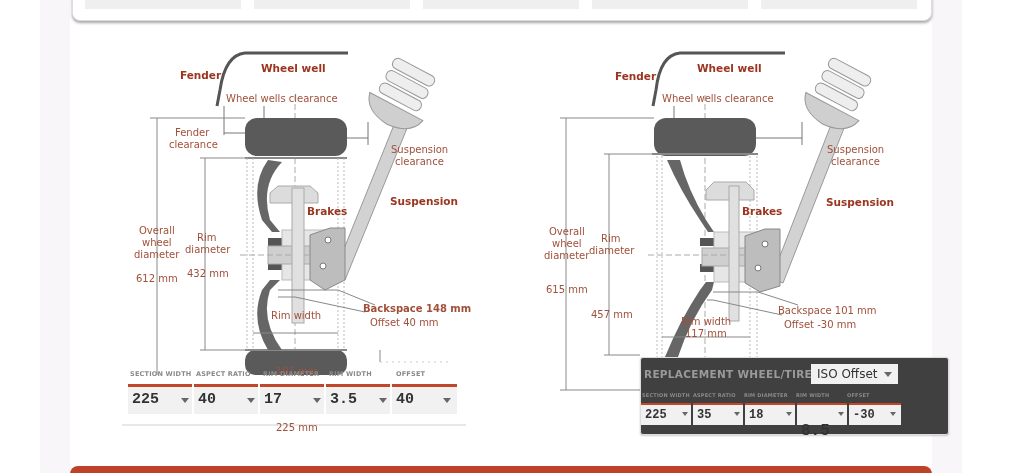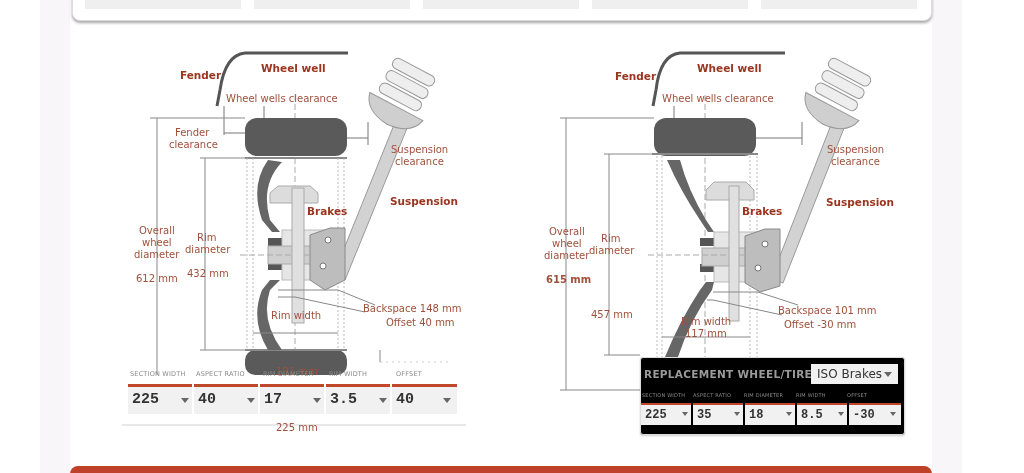--- a/index.html
+++ b/index.html
@@ -5,25 +5,25 @@
   * { box-sizing: border-box; margin: 0; padding: 0; }
   html, body { width: 1024px; height: 473px; overflow: hidden; background: #ffffff; font-family: "DejaVu Sans", sans-serif; }
   .page-bg { position: absolute; left: 40px; top: 0; width: 922px; height: 473px; background: #f8f6f9; }
   .content { position: absolute; left: 70px; top: 0; width: 862px; height: 473px; background: #ffffff; }
   .top-card { position: absolute; left: 72px; top: -10px; width: 860px; height: 31px; background: #fff; border-radius: 0 0 8px 8px; box-shadow: 0 2px 3px rgba(0,0,0,0.35); border: 1px solid #ddd; }
   .top-cell { position: absolute; top: 8px; height: 10px; background: #efefef; }
   .diagram { position: absolute; }
   .lbl { position: absolute; font-size: 10px; color: #a0503a; text-align: center; line-height: 12px; white-space: nowrap; }
   .lbl.bold { font-weight: bold; color: #9b3520; font-size: 10.5px; }
   .sel-row { position: absolute; display: flex; }
-  .sel-head { position: absolute; font-size: 6.5px; color: #8a8a8a; letter-spacing: 0.2px; white-space: nowrap; }
+  .sel-head { position: absolute; font-size: 6.5px; color: #8a8a8a; letter-spacing: 0.2px; white-space: nowrap; font-weight: bold; }
   .sel { position: relative; background: #f1f1f1; border-top: 3px solid #c0472a; margin-right: 2px; }
   .sel .val { position: absolute; left: 4px; font-weight: bold; color: #333; font-family: Liberation Mono, monospace; }
   .sel .arrow { position: absolute; width: 0; height: 0; border-left: 4px solid transparent; border-right: 4px solid transparent; border-top: 5px solid #666; }
-  .repl-panel { position: absolute; left: 640px; top: 357px; width: 265px; height: 78px; background: #000000; border: 1px solid #ddd; border-radius: 3px; box-shadow: 0 1px 2px rgba(0,0,0,0.2); }
+  .repl-panel { position: absolute; left: 640px; top: 357px; width: 309px; height: 78px; background: #404040; border: 1px solid #ddd; border-radius: 3px; box-shadow: 0 1px 2px rgba(0,0,0,0.2); }
   .repl-title { position: absolute; left: 3px; top: 10px; font-size: 10.5px; font-weight: bold; color: #9a9a9a; letter-spacing: 0.3px; }
   .iso { position: absolute; left: 170px; top: 6px; width: 87px; height: 20px; background: #f1f1f1; font-size: 12px; color: #333; padding-left: 6px; line-height: 20px; }
   .iso .arrow { position: absolute; right: 6px; top: 8px; width: 0; height: 0; border-left: 4px solid transparent; border-right: 4px solid transparent; border-top: 5px solid #666; }
   .bottom-bar { position: absolute; left: 70px; top: 466px; width: 862px; height: 20px; background: #c0412a; border-radius: 8px 8px 0 0; }
   .hr { position: absolute; height: 2px; background: #e8e8e8; }
 </style>
 </head>
 <body>
 
 <div class="page-bg"></div>
@@ -113,22 +113,22 @@
 <div class="lbl" style="left:395px;top:156px;">clearance</div>
 <div class="lbl bold" style="left:390px;top:195px;">Suspension</div>
 <div class="lbl bold" style="left:307px;top:205px;">Brakes</div>
 <div class="lbl" style="left:139px;top:225px;">Overall</div>
 <div class="lbl" style="left:142px;top:237px;">wheel</div>
 <div class="lbl" style="left:134px;top:249px;">diameter</div>
 <div class="lbl" style="left:136px;top:273px;">612 mm</div>
 <div class="lbl" style="left:197px;top:232px;">Rim</div>
 <div class="lbl" style="left:185px;top:244px;">diameter</div>
 <div class="lbl" style="left:187px;top:268px;text-align:right;">432 mm</div>
-<div class="lbl" style="left:363px;top:303px;">Backspace 148 mm</div>
-<div class="lbl" style="left:370px;top:317px;margin-left:16px;">Offset 40 mm</div>
+<div class="lbl" style="left:363px;top:303px;font-weight:bold;">Backspace 148 mm</div>
+<div class="lbl" style="left:370px;top:317px;">Offset 40 mm</div>
 <div class="lbl" style="left:271px;top:310px;">Rim width</div>
 <div class="lbl" style="left:276px;top:322px;margin-top:44px;">191 mm</div>
 
 <div class="sel-head" style="left:130px;top:370px;">SECTION WIDTH</div>
 <div class="sel-head" style="left:196px;top:370px;">ASPECT RATIO</div>
 <div class="sel-head" style="left:263px;top:370px;">RIM DIAMETER</div>
 <div class="sel-head" style="left:329px;top:370px;">RIM WIDTH</div>
 <div class="sel-head" style="left:396px;top:370px;">OFFSET</div>
 
 <div class="sel-row" style="left:128px;top:384px;">
@@ -203,33 +203,33 @@
 <div class="lbl bold" style="left:615px;top:70px;">Fender</div>
 <div class="lbl bold" style="left:697px;top:62px;">Wheel well</div>
 <div class="lbl" style="left:662px;top:93px;">Wheel wells clearance</div>
 <div class="lbl" style="left:827px;top:144px;">Suspension</div>
 <div class="lbl" style="left:831px;top:156px;">clearance</div>
 <div class="lbl bold" style="left:826px;top:196px;">Suspension</div>
 <div class="lbl bold" style="left:742px;top:205px;">Brakes</div>
 <div class="lbl" style="left:549px;top:226px;">Overall</div>
 <div class="lbl" style="left:552px;top:238px;">wheel</div>
 <div class="lbl" style="left:544px;top:250px;">diameter</div>
-<div class="lbl" style="left:546px;top:274px;font-weight:bold;">615 mm</div>
+<div class="lbl" style="left:546px;top:284px;">615 mm</div>
 <div class="lbl" style="left:601px;top:233px;">Rim</div>
 <div class="lbl" style="left:589px;top:245px;">diameter</div>
 <div class="lbl" style="left:591px;top:268px;margin-top:41px;">457 mm</div>
 <div class="lbl" style="left:778px;top:305px;">Backspace 101 mm</div>
 <div class="lbl" style="left:784px;top:319px;">Offset -30 mm</div>
 <div class="lbl" style="left:681px;top:316px;">Rim width</div>
 <div class="lbl" style="left:685px;top:328px;">117 mm</div>
 
 <div class="repl-panel">
   <div class="repl-title">REPLACEMENT WHEEL/TIRE</div>
   <div class="iso">
-    <span>ISO Brakes</span>
+    <span>ISO Offset</span>
     <span class="arrow"></span>
   </div>
   <div class="sel-head" style="left:1px;top:34px;font-size:5px;">SECTION WIDTH</div>
   <div class="sel-head" style="left:52px;top:34px;font-size:5px;">ASPECT RATIO</div>
   <div class="sel-head" style="left:103px;top:34px;font-size:5px;">RIM DIAMETER</div>
   <div class="sel-head" style="left:155px;top:34px;font-size:5px;">RIM WIDTH</div>
   <div class="sel-head" style="left:206px;top:34px;font-size:5px;">OFFSET</div>
   <div class="sel-row" style="left:0px;top:45px;">
     <div class="sel" style="width:50px;height:22px;border-top-width:2px;">
       <span class="val" style="top:3px;font-size:12px;">225</span>
@@ -237,21 +237,21 @@
     </div>
     <div class="sel" style="width:50px;height:22px;border-top-width:2px;padding-left:44px;">
       <span class="val" style="top:3px;font-size:12px;">35</span>
       <span class="arrow" style="right:3px;top:7px;border-left-width:3px;border-right-width:3px;border-top-width:4px;"></span>
     </div>
     <div class="sel" style="width:50px;height:22px;border-top-width:2px;">
       <span class="val" style="top:3px;font-size:12px;">18</span>
       <span class="arrow" style="right:3px;top:7px;border-left-width:3px;border-right-width:3px;border-top-width:4px;"></span>
     </div>
     <div class="sel" style="width:50px;height:22px;border-top-width:2px;">
-      <span class="val" style="top:3px;font-size:12px;">8.5</span>
+      <span class="val" style="top:17px;font-size:16px;">8.5</span>
       <span class="arrow" style="right:3px;top:7px;border-left-width:3px;border-right-width:3px;border-top-width:4px;"></span>
     </div>
     <div class="sel" style="width:52px;height:22px;border-top-width:2px;">
       <span class="val" style="top:3px;font-size:12px;">-30</span>
       <span class="arrow" style="right:5px;top:7px;border-left-width:3px;border-right-width:3px;border-top-width:4px;"></span>
     </div>
   </div>
 </div>
 
 <div class="bottom-bar"></div>

